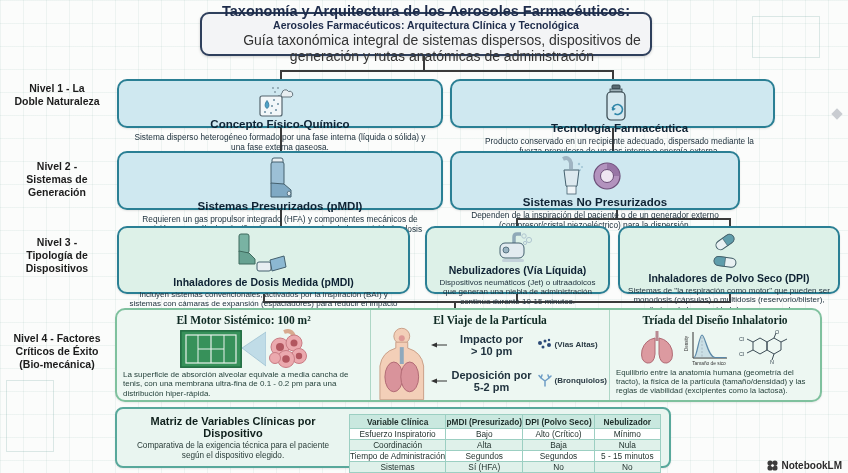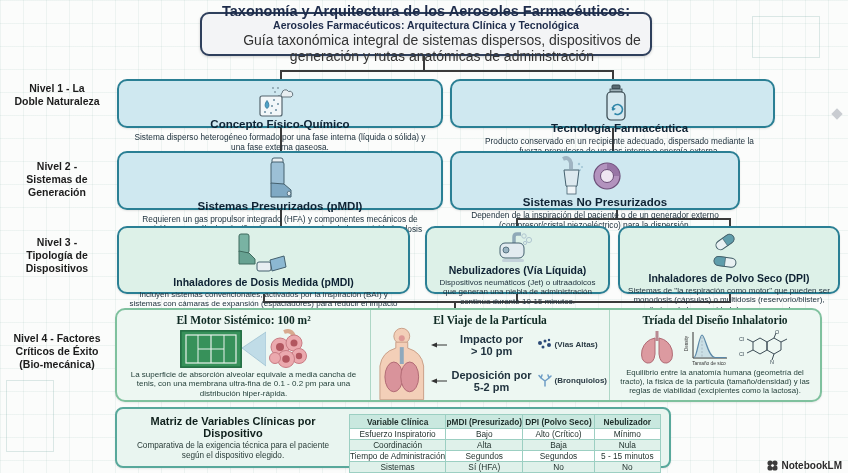--- a/index.html
+++ b/index.html
@@ -41,21 +41,21 @@
   .node-body{font-size:8.3px;color:#21333f;line-height:1.22;}
   .node-body.sm{font-size:8px;}
   .row4{
     position:absolute;left:115px;top:308px;width:707px;height:94px;
     background:#edf7f2;border:2px solid #7fc19e;border-radius:10px;
     box-sizing:border-box;display:flex;box-shadow:0 1px 2px rgba(0,0,0,0.08);
   }
   .r4sec{position:relative;height:100%;box-sizing:border-box;overflow:hidden;}
   .r4sec + .r4sec{border-left:1.5px solid #aed7c6;}
   .r4title{font-weight:bold;font-size:11.5px;color:#0f2a24;text-align:center;margin-top:4px;line-height:1.1;font-family:Liberation Serif, serif;}
-  .r4body{font-size:8px;color:#24403a;text-align:center;line-height:1.2;padding:0 6px;margin-top:1px;}
+  .r4body{font-size:8px;color:#24403a;line-height:1.2;padding:0 6px;margin-top:1px;}
   .gfxrow{display:flex;align-items:center;justify-content:center;margin-top:2px;}
   .viaje-content{display:flex;align-items:flex-start;padding:0 2px;}
   .stages{flex:1;display:flex;flex-direction:column;justify-content:space-around;height:72px;}
   .stage{display:flex;align-items:center;gap:3px;}
   .stage-label{font-size:11px;font-weight:bold;color:#21333f;text-align:center;white-space:pre-line;line-height:1.1;flex:0 0 84px;}
   .stage-zone{font-size:8px;font-weight:bold;color:#2a3a44;}
   .bottom{
     position:absolute;left:115px;top:407px;width:556px;height:61px;
     background:#e9f5f0;border:2px solid #58a89b;border-radius:8px;
     box-sizing:border-box;display:flex;box-shadow:0 1px 2px rgba(0,0,0,0.08);

